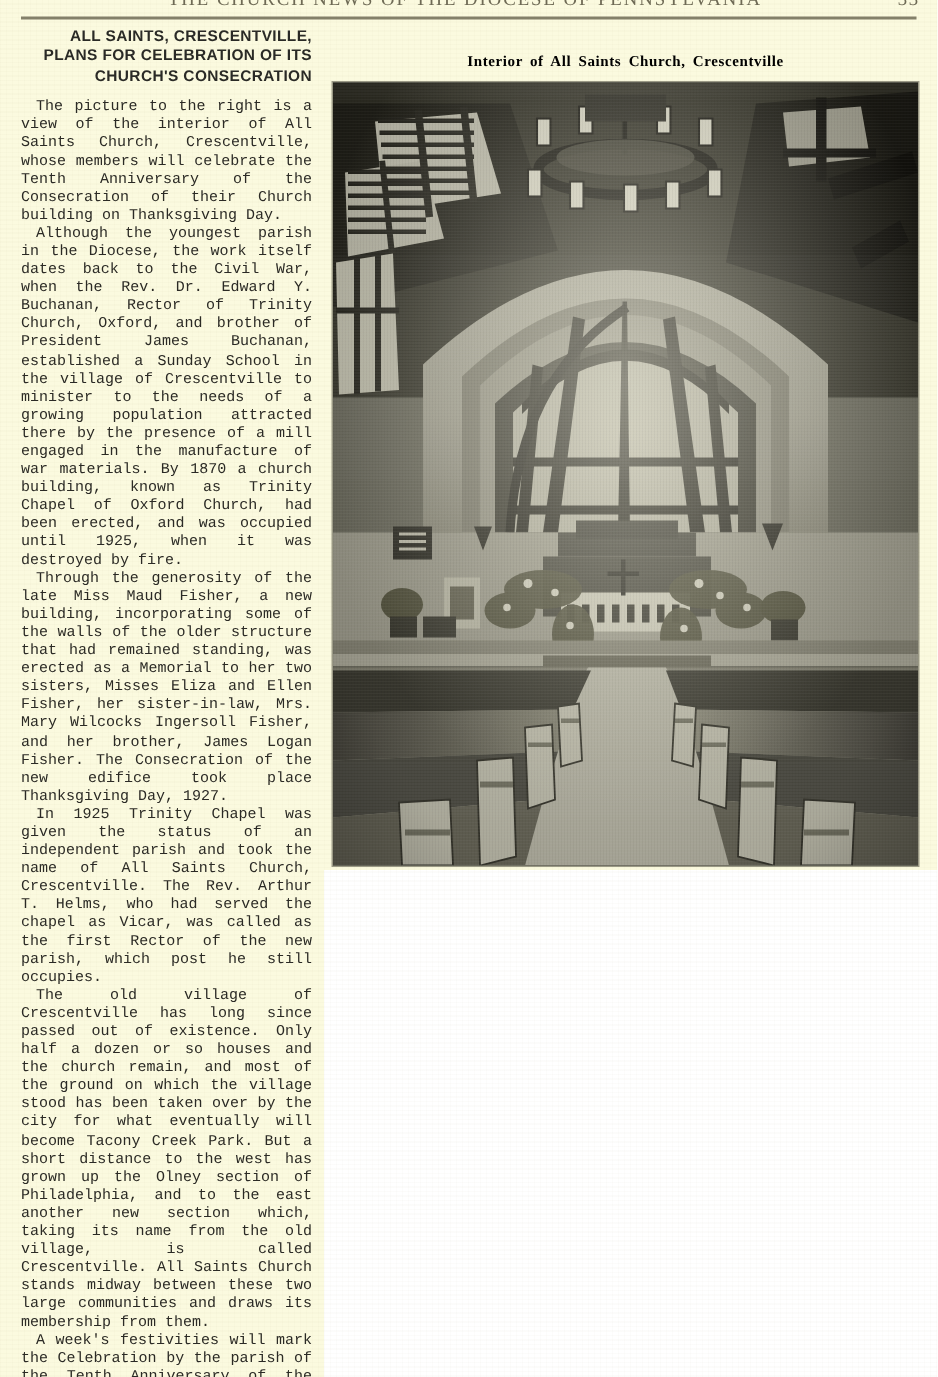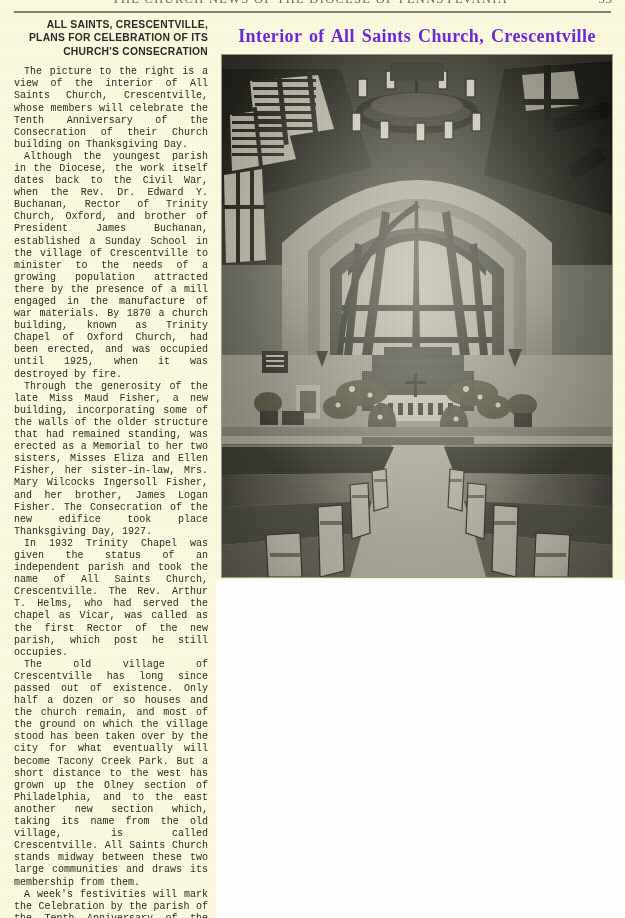--- a/index.html
+++ b/index.html
@@ -131,26 +131,26 @@
   }
 
   
   .col-right {
     position: absolute;
     left: 222px; top: 18px;
     width: 390px;
   }
   .photo-caption {
     font-family: "Liberation Serif", serif;
-    font-size: 18px;
+    font-size: 10px;
     font-weight: 700;
     letter-spacing: .4px;
-    color: #6d28d9;
+    color: #000000;
     text-align: center;
-    margin: 8px 0 8px 0;
+    margin: 18px 0 8px 0;
     word-spacing: 2px;
   }
 
   
   .photo-frame {
     position: relative;
     width: 390px;
     height: 522px;
     overflow: hidden;
     background: #2b2b27;
@@ -189,21 +189,21 @@
   </div>
   <div class="head-rule"></div>
 
   <div class="col-left">
 
     <h1 class="headline">ALL SAINTS, CRESCENTVILLE, PLANS FOR CELEBRATION OF ITS CHURCH'S CONSECRATION</h1>
 
     <p class="body-para">The picture to the right is a view of the interior of All Saints Church, Crescentville, whose members will celebrate the Tenth Anniversary of the Consecration of their Church building on Thanksgiving Day.</p>
     <p class="body-para">Although the youngest parish in the Diocese, the work itself dates back to the Civil War, when the Rev. Dr. Edward Y. Buchanan, Rector of Trinity Church, Oxford, and brother of President James Buchanan, established a Sunday School in the village of Crescentville to minister to the needs of a growing population attracted there by the presence of a mill engaged in the manufacture of war materials. By 1870 a church building, known as Trinity Chapel of Oxford Church, had been erected, and was occupied until 1925, when it was destroyed by fire.</p>
     <p class="body-para">Through the generosity of the late Miss Maud Fisher, a new building, incorporating some of the walls of the older structure that had remained standing, was erected as a Memorial to her two sisters, Misses Eliza and Ellen Fisher, her sister-in-law, Mrs. Mary Wilcocks Ingersoll Fisher, and her brother, James Logan Fisher. The Consecration of the new edifice took place Thanksgiving Day, 1927.</p>
-    <p class="body-para">In 1932 Trinity Chapel was given the status of an independent parish and took the name of All Saints Church, Crescentville. The Rev. Arthur T. Helms, who had served the chapel as Vicar, was called as the first Rector of the new parish, which post he still occupies.</p>
+    <p class="body-para">In 1925 Trinity Chapel was given the status of an independent parish and took the name of All Saints Church, Crescentville. The Rev. Arthur T. Helms, who had served the chapel as Vicar, was called as the first Rector of the new parish, which post he still occupies.</p>
     <p class="body-para">The old village of Crescentville has long since passed out of existence. Only half a dozen or so houses and the church remain, and most of the ground on which the village stood has been taken over by the city for what eventually will become Tacony Creek Park. But a short distance to the west has grown up the Olney section of Philadelphia, and to the east another new section which, taking its name from the old village, is called Crescentville. All Saints Church stands midway between these two large communities and draws its membership from them.</p>
     <p class="body-para">A week's festivities will mark the Celebration by the parish of the Tenth Anniversary of the Consecration of its Church building, culminating on Thanksgiving Day. Among other features on the program will be a parish banquet, at which the Rev. Dr. John R. Hart will be the principal speaker.</p>
 
     <div class="poem-rule"></div>
 
     <div class="poem">
       <div class="poem-line">Our hearts, if true and fire,</div>
       <div class="poem-attrib">—Anonymous.</div>
     </div>
 

